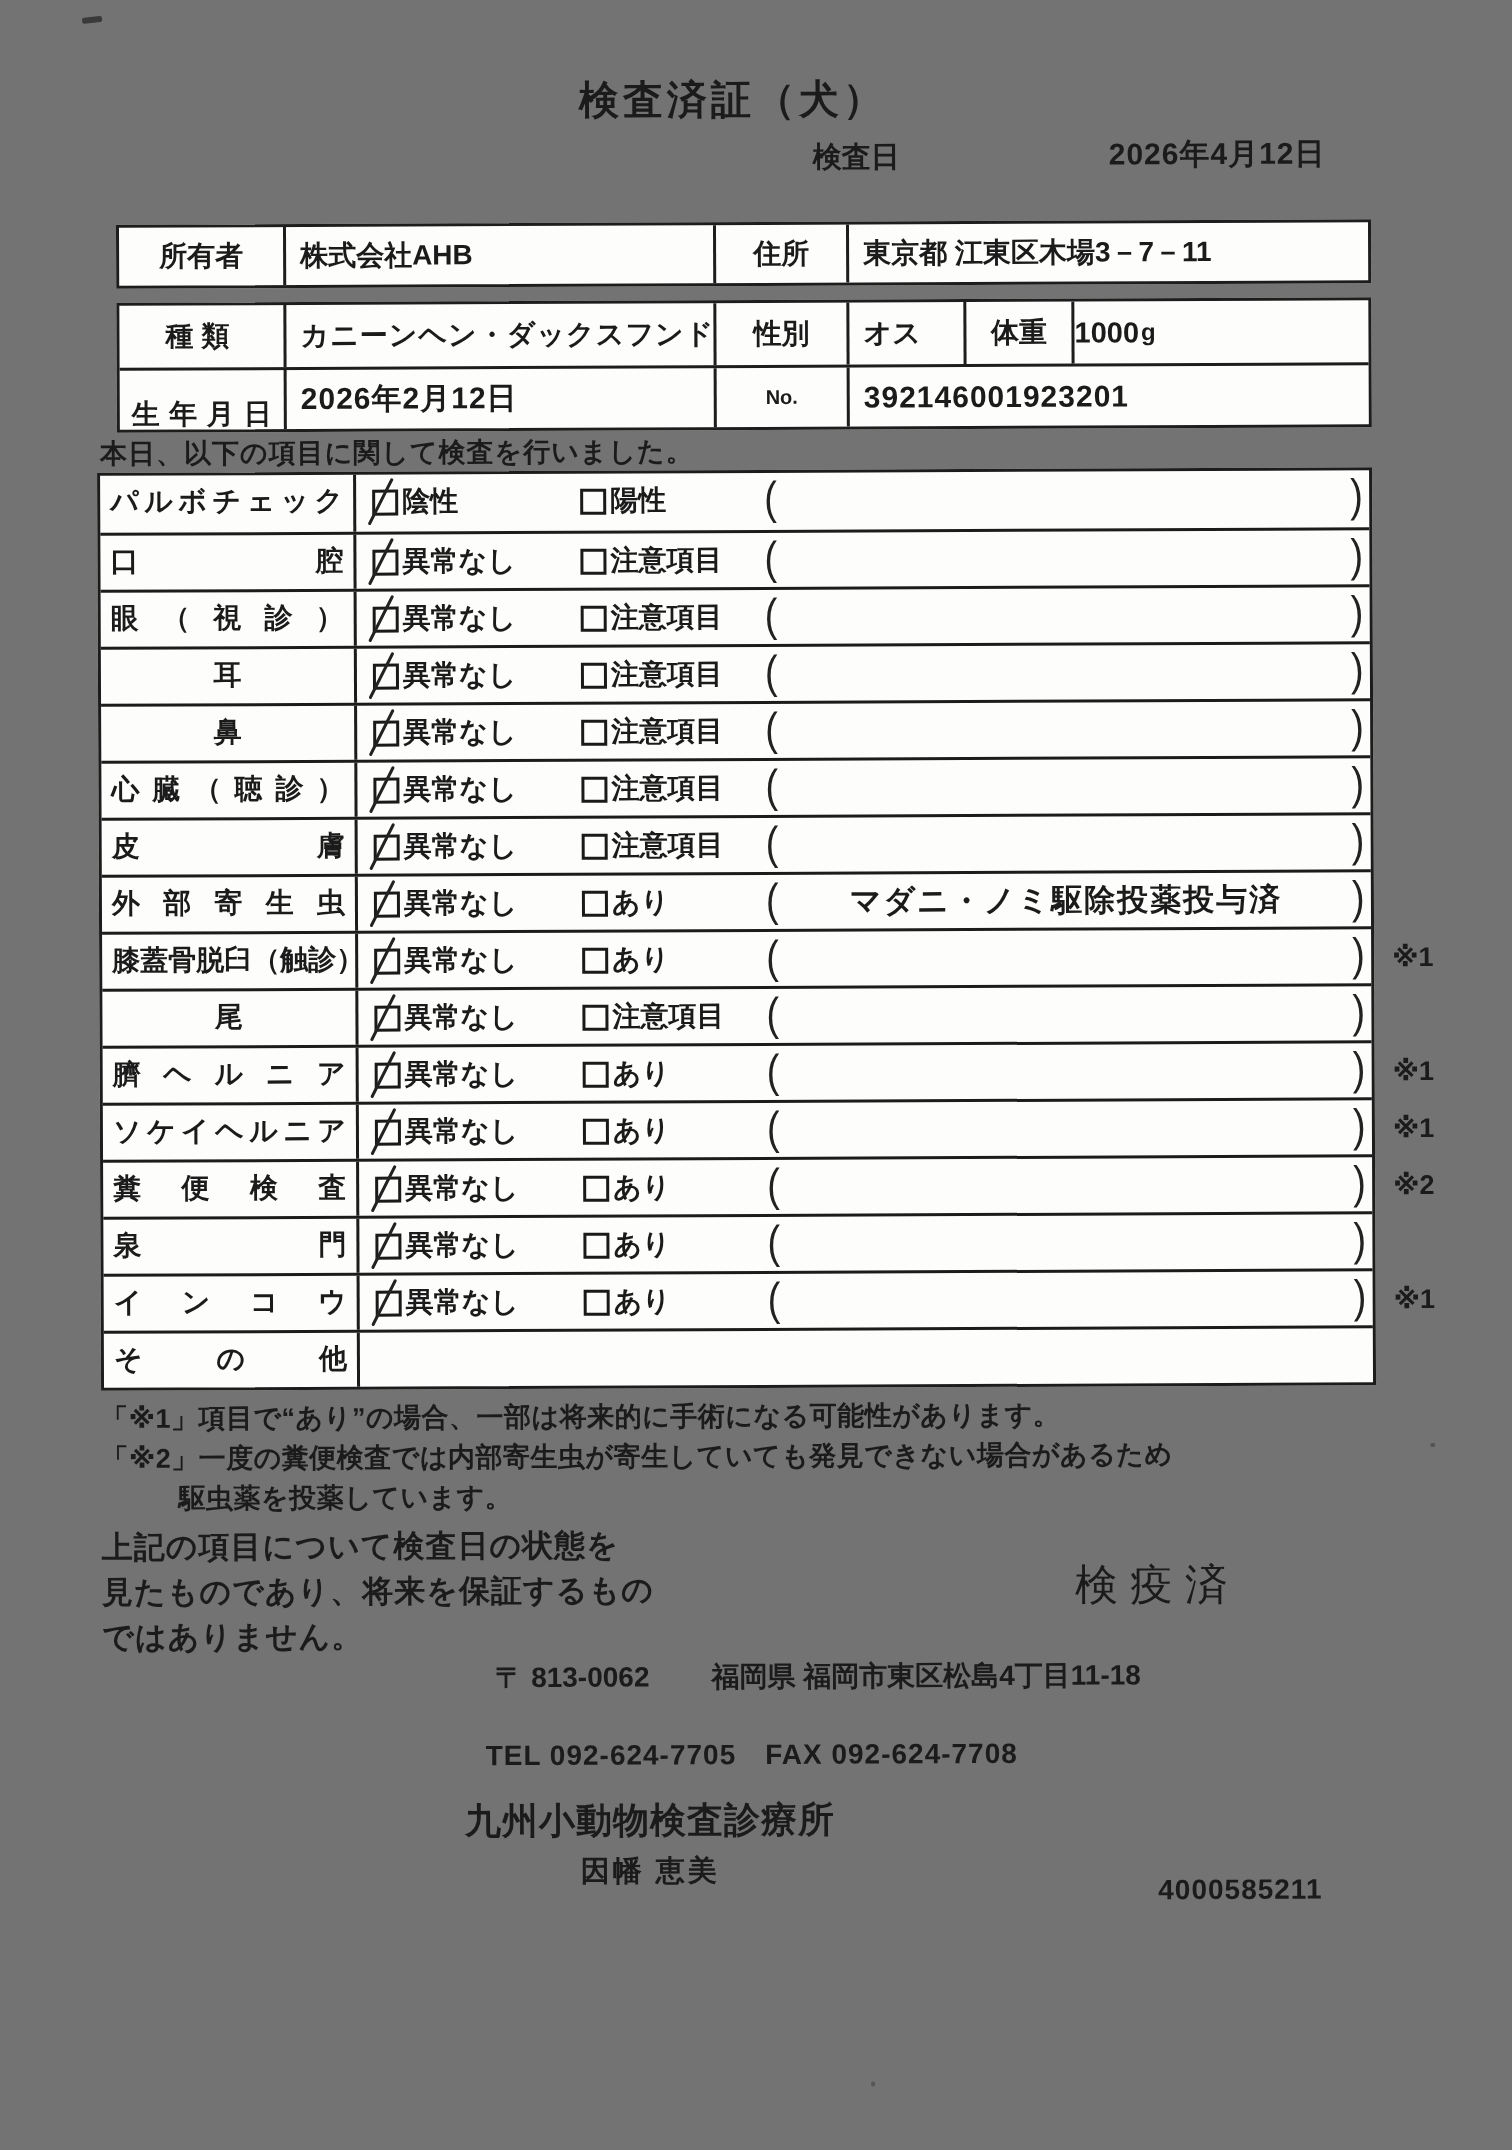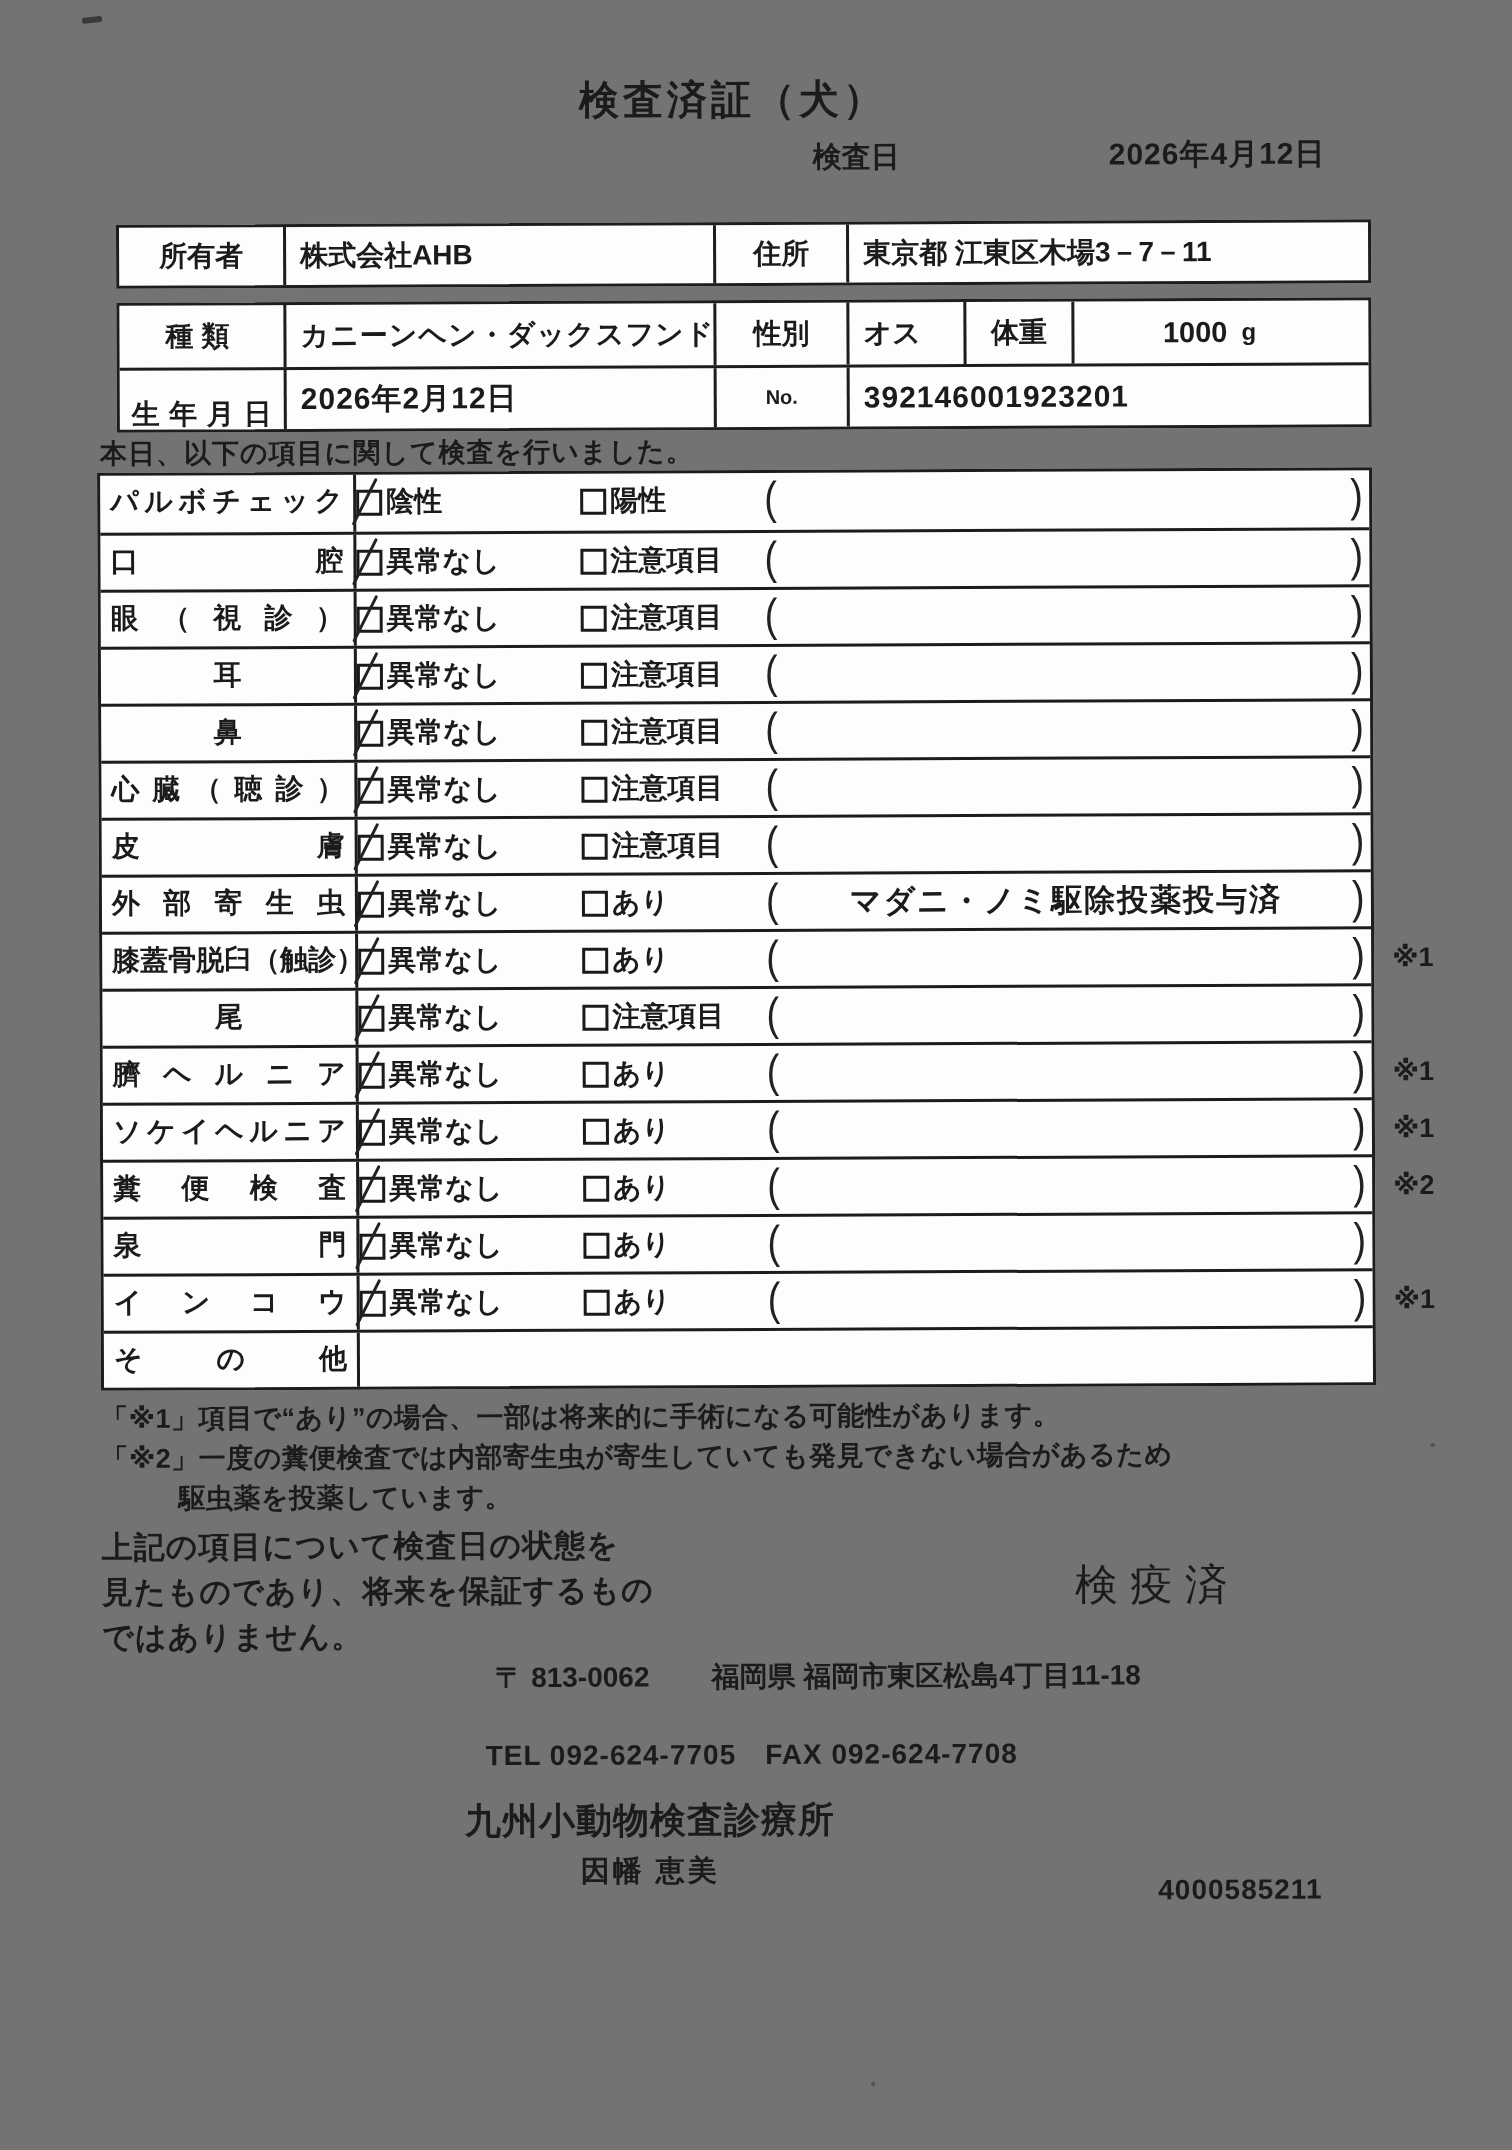--- a/index.html
+++ b/index.html
@@ -20,37 +20,37 @@
   .td.lbl{justify-content:center;}
   .td.val{padding-left:14px;}
   .w-label{width:167px;flex:none;}
   .w-val1{width:430px;flex:none;}
   .w-mid{width:133px;flex:none;}
   .w-sex{width:117px;flex:none;}
   .w-wlabel{width:108px;flex:none;}
   .grow{flex:1;}
   .jst{justify-content:flex-start;padding:16px 12px;display:block;line-height:52px;
        text-align:justify;text-align-last:justify;}
-  .weight-val{justify-content:center;padding-right:34px;gap:14px;padding-left:10px;}
+  .weight-val{justify-content:flex-start;padding-right:34px;gap:2px;}
   .weight-val .unit{font-size:24px;font-weight:600;}
   .breed{letter-spacing:1px;}
   .num{font-size:30px;letter-spacing:1px;}
   .intro{position:absolute;top:433px;left:98px;font-size:27px;font-weight:600;letter-spacing:1px;}
   
   .main-tbl{position:absolute;top:470px;left:95px;width:1275px;border:3px solid #1c1c1c;
             box-sizing:border-box;background:#fdfdfb;}
   .mrow{display:flex;height:57px;box-sizing:border-box;position:relative;}
   .mrow + .mrow{border-top:3px solid #1c1c1c;}
   .mlabel{width:256px;flex:none;box-sizing:border-box;border-right:3px solid #1c1c1c;
           padding:0 10px;font-size:28px;font-weight:600;line-height:52px;display:block;
           text-align:justify;text-align-last:justify;white-space:nowrap;overflow:hidden;}
   .mlabel.center{text-align:center;text-align-last:center;}
   .mcontent{flex:1;position:relative;}
   .opt{position:absolute;top:0;height:54px;display:flex;align-items:center;font-size:28px;font-weight:600;}
-  .opt1{left:0;font-family:Liberation Mono, monospace;}
+  .opt1{left:16px;font-family:Liberation Mono, monospace;}
   .opt2{left:224px;}
   .cbx{position:relative;width:20px;height:20px;border:3px solid #1a1a1a;margin-right:4px;flex:none;top:1px;}
   .cbx .slash{position:absolute;left:4px;top:-17px;width:3px;height:52px;background:#222;
               transform:rotate(27deg);border-radius:2px;}
   .paren{position:absolute;top:4px;font-size:38px;font-weight:400;transform:scaleY(1.2);color:#222;}
   .p-open{left:408px;}
   .p-close{left:994px;}
   .mval{position:absolute;left:428px;width:560px;top:0;line-height:54px;text-align:center;
         font-size:31px;font-weight:700;letter-spacing:2px;white-space:nowrap;}
   .mnote{position:absolute;left:1034px;top:12px;font-size:27px;font-weight:600;}

